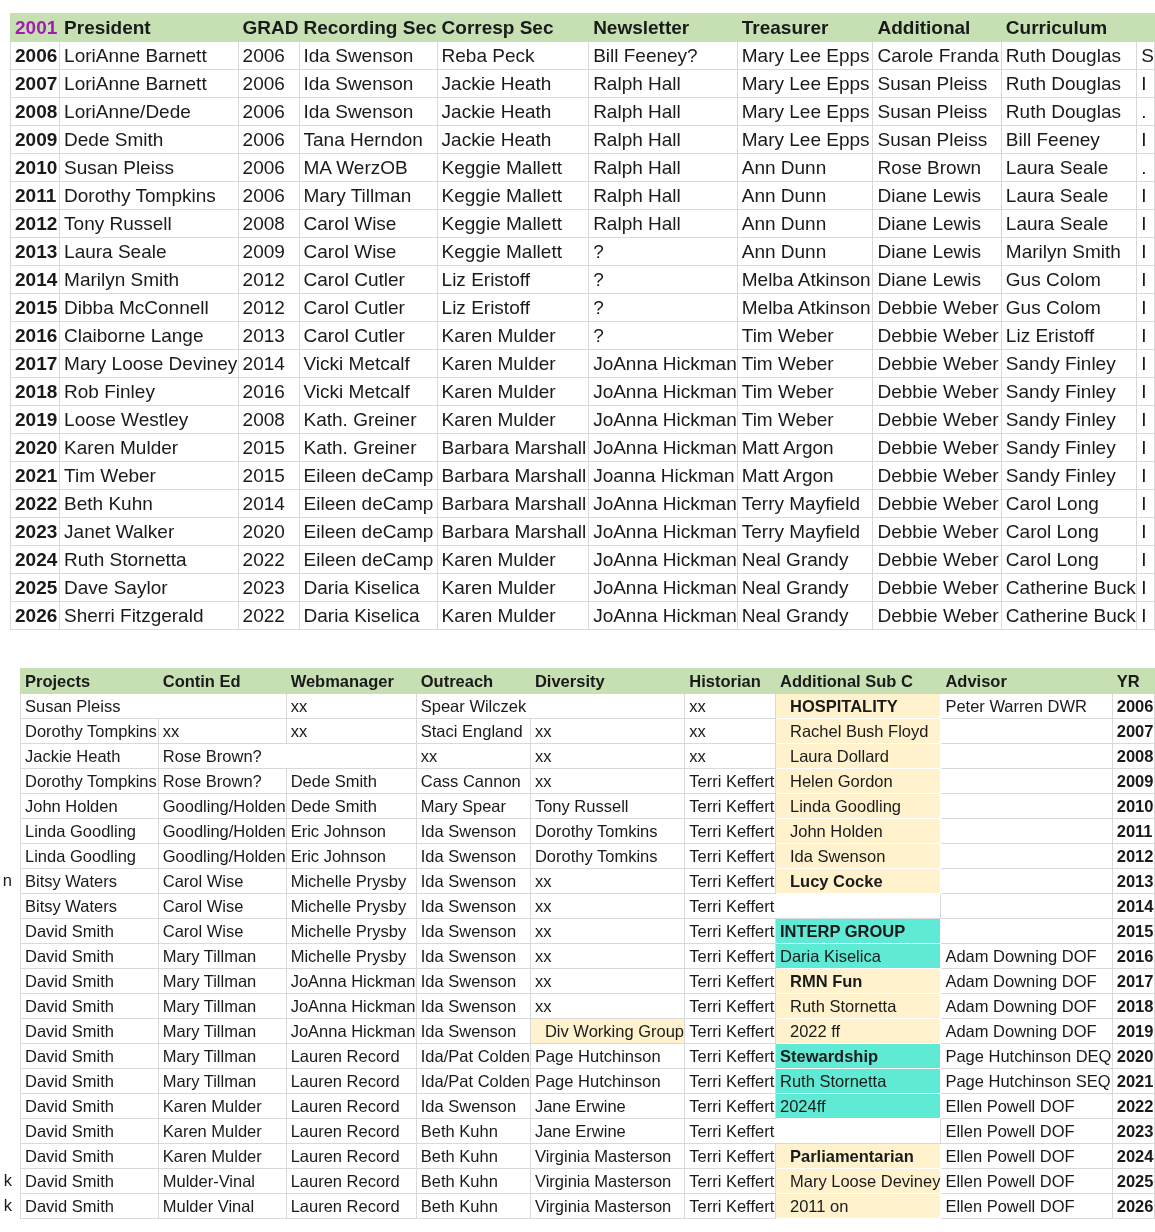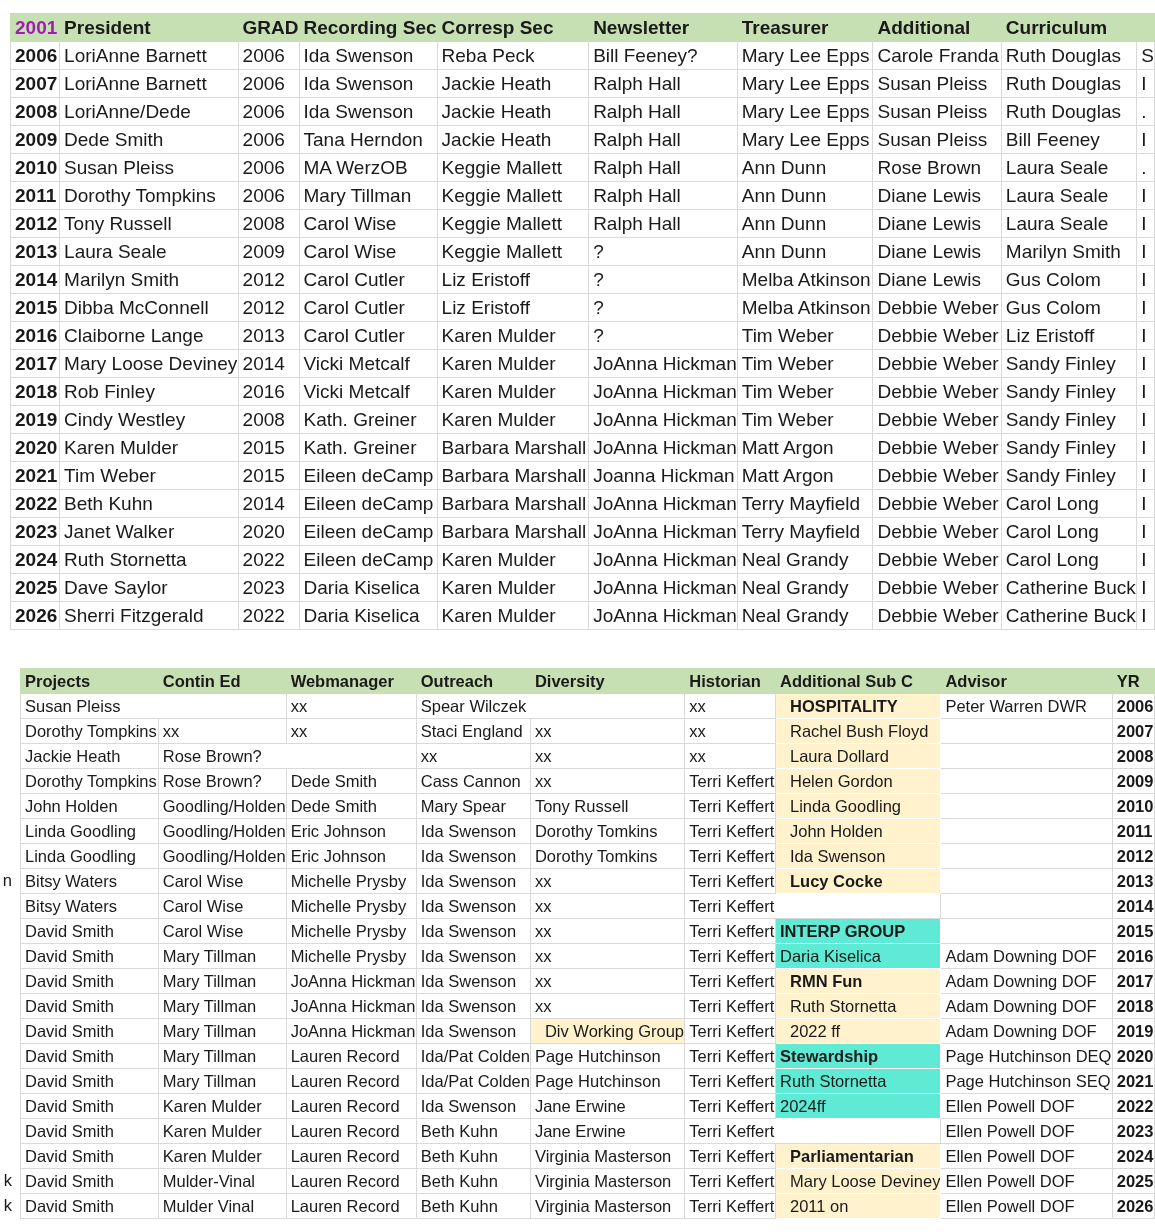--- a/index.html
+++ b/index.html
@@ -215,21 +215,21 @@
         <td>Vicki Metcalf</td>
         <td>Karen Mulder</td>
         <td>JoAnna Hickman</td>
         <td>Tim Weber</td>
         <td>Debbie Weber</td>
         <td>Sandy Finley</td>
         <td class="clip-col">I</td>
       </tr>
       <tr>
         <td class="yr">2019</td>
-        <td>Cindy Westley</td>
+        <td>Loose Westley</td>
         <td>2008</td>
         <td>Kath. Greiner</td>
         <td>Karen Mulder</td>
         <td>JoAnna Hickman</td>
         <td>Tim Weber</td>
         <td>Debbie Weber</td>
         <td>Sandy Finley</td>
         <td class="clip-col">I</td>
       </tr>
       <tr>

